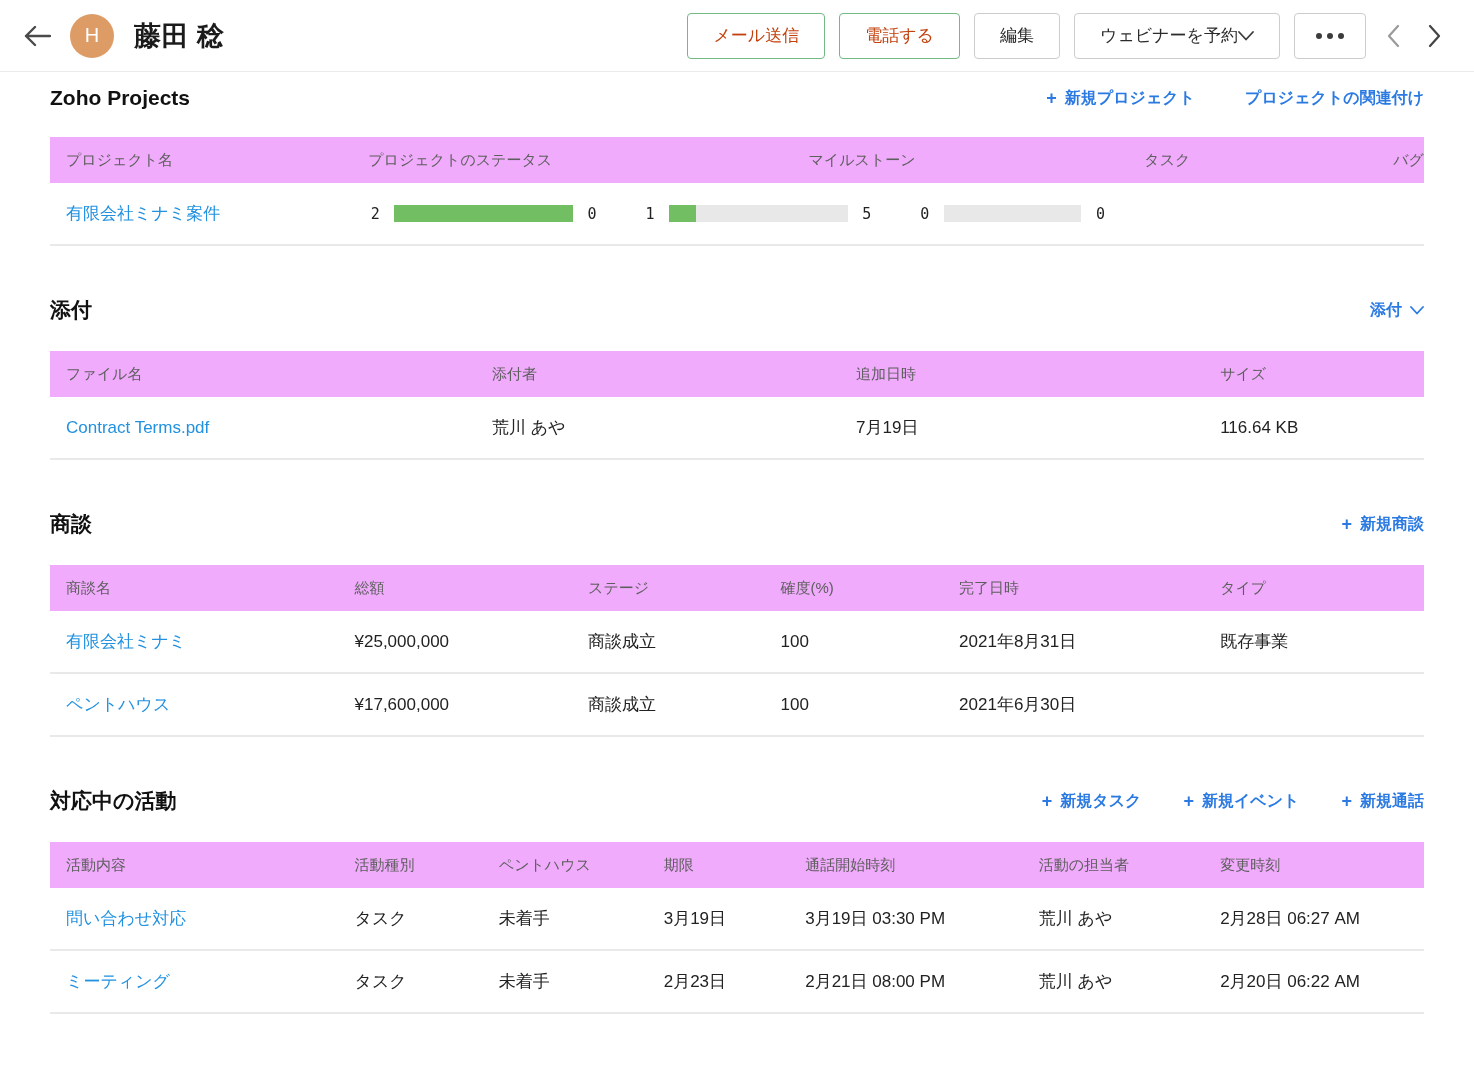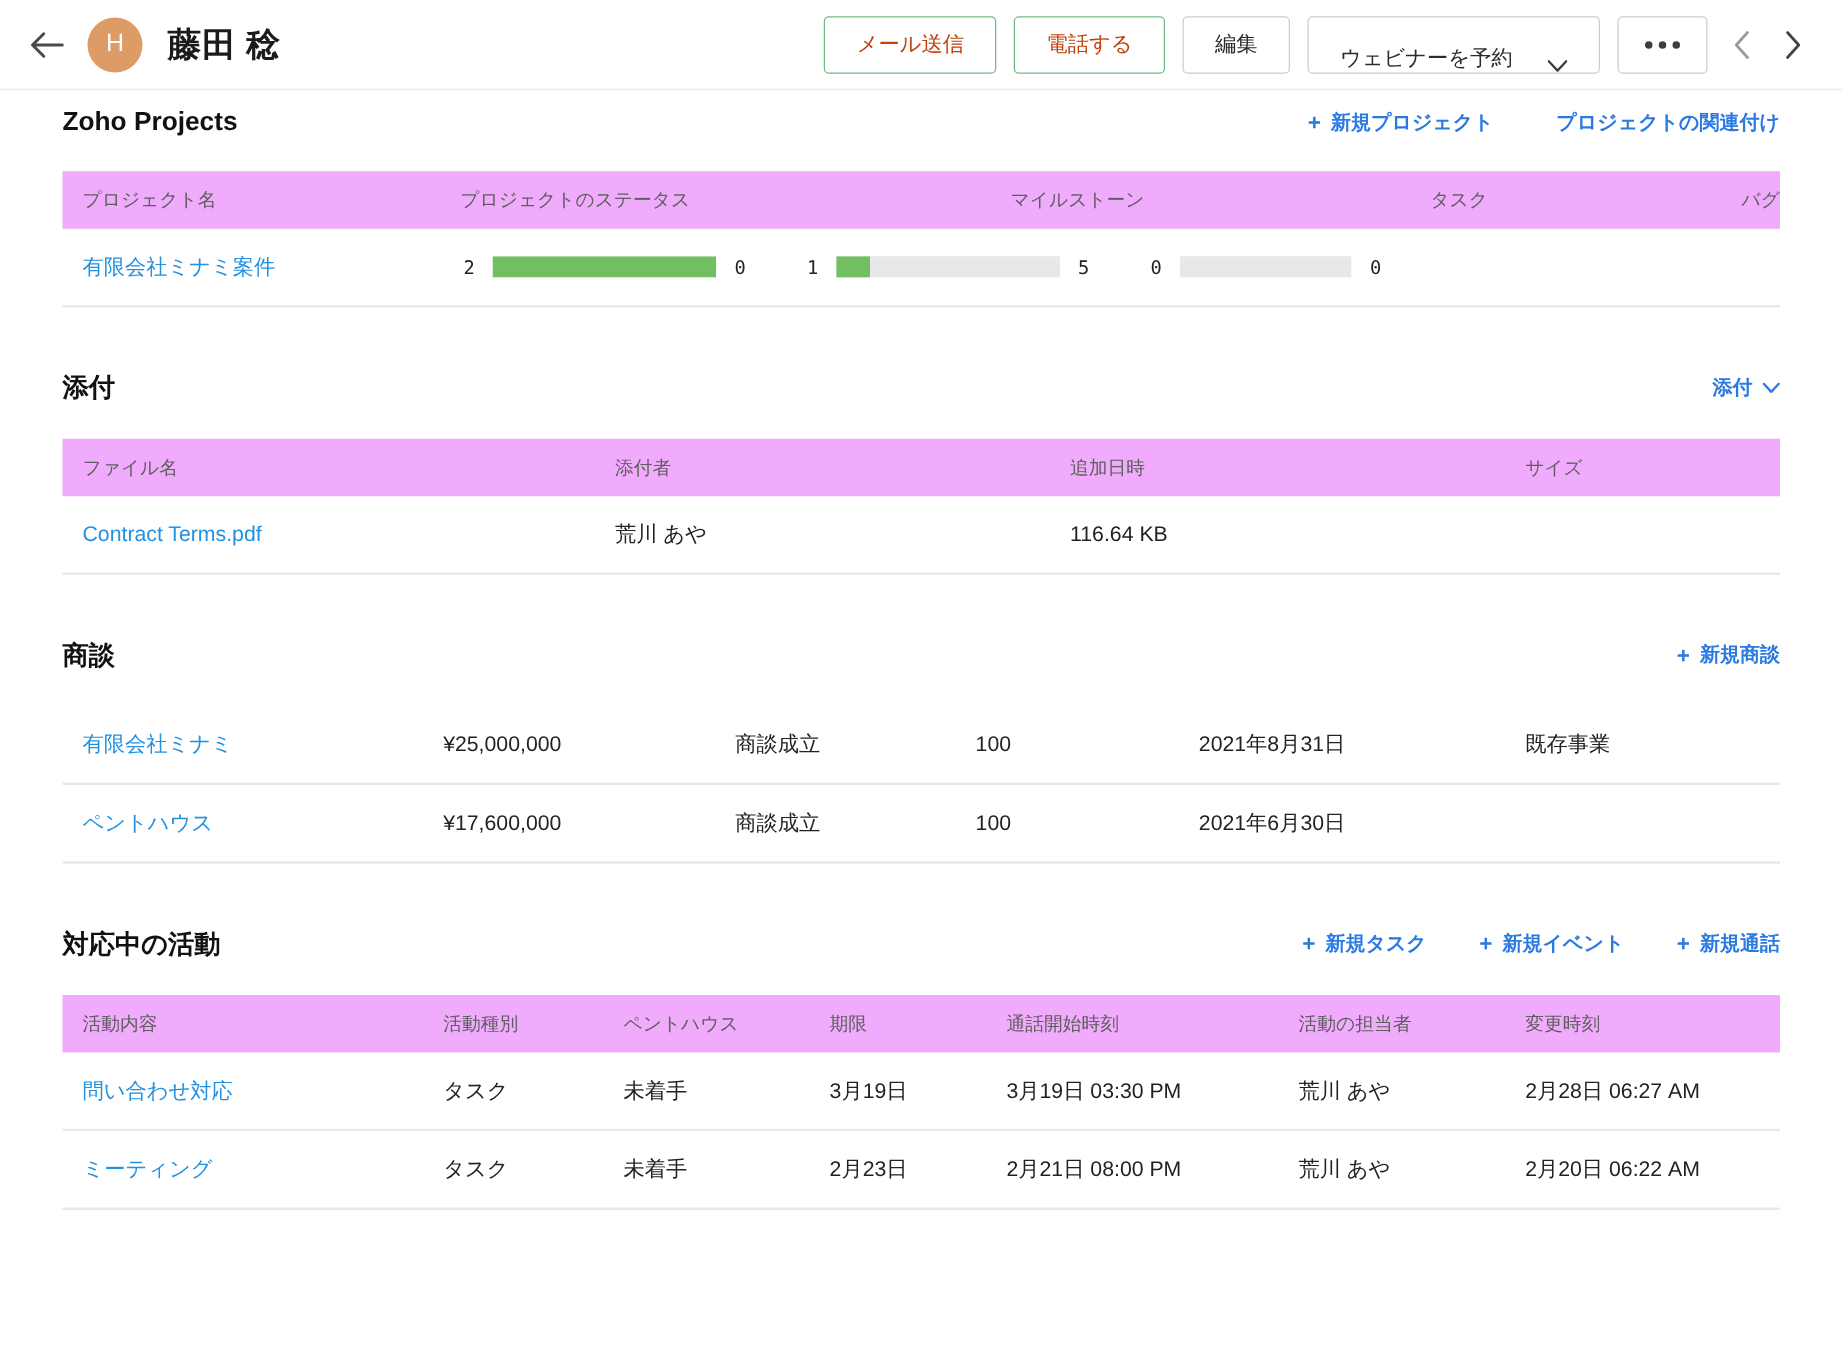--- a/index.html
+++ b/index.html
@@ -12,21 +12,21 @@
   .topbar-left { display:flex; align-items:center; }
   .back-btn { width:34px; height:34px; display:flex; align-items:center; justify-content:center;
     cursor:pointer; margin-right:16px; }
   .avatar { width:44px; height:44px; border-radius:50%; background:#dd9b66; color:#fff;
     display:flex; align-items:center; justify-content:center; font-size:20px; margin-right:20px; }
   .contact-name { font-size:27px; font-weight:700; color:#1b1b1b; letter-spacing:0.5px; }
   .topbar-right { display:flex; align-items:center; gap:14px; }
   .btn { height:46px; padding:0 25px; background:#fff; border:1px solid #cdcdcd; border-radius:4px;
     font-size:17px; color:#2b2b2b; cursor:pointer; font-family:inherit; white-space:nowrap; }
   .btn.green { border-color:#72b987; color:#c2410c; }
-  .btn.dropdown { display:flex; align-items:flex-end; gap:28px; }
+  .btn.dropdown { display:flex; align-items:center; }
   .btn.more { display:flex; align-items:center; gap:5px; padding:0 21px; }
   .dot { width:6px; height:6px; border-radius:50%; background:#3c3c3c; }
   .nav-arrow { padding:0 7px; display:flex; align-items:center; cursor:pointer; }
 
   
   .content { padding:0 50px; }
   .section { margin-top:50px; }
   .section.first { margin-top:14px; }
   .sec-head { display:flex; align-items:center; justify-content:space-between; margin-bottom:27px; }
   .sec-title { font-size:21px; font-weight:700; color:#111; }
@@ -186,36 +186,45 @@
     <div class="table attachments">
       <div class="t-head">
         <div class="c c1">ファイル名</div>
         <div class="c c2">添付者</div>
         <div class="c c3">追加日時</div>
         <div class="c c4">サイズ</div>
       </div>
       <div class="t-row">
         <div class="c c1"><a class="row-link">Contract Terms.pdf</a></div>
         <div class="c c2">荒川 あや</div>
+        <div class="c c3">7月19日</div>
         <div class="c c4">116.64 KB</div>
       </div>
     </div>
   </section>
 
   <section class="section">
     <div class="sec-head">
       <h2 class="sec-title">商談</h2>
       <div class="sec-actions">
         <a class="action-link">
           <span class="plus">+</span>
           <span>新規商談</span>
         </a>
       </div>
     </div>
     <div class="table deals">
+      <div class="t-head">
+        <div class="c c1">商談名</div>
+        <div class="c c2">総額</div>
+        <div class="c c3">ステージ</div>
+        <div class="c c4">確度(%)</div>
+        <div class="c c5">完了日時</div>
+        <div class="c c6">タイプ</div>
+      </div>
       <div class="t-row">
         <div class="c c1"><a class="row-link">有限会社ミナミ</a></div>
         <div class="c c2">¥25,000,000</div>
         <div class="c c3">商談成立</div>
         <div class="c c4">100</div>
         <div class="c c5">2021年8月31日</div>
         <div class="c c6">既存事業</div>
       </div>
       <div class="t-row">
         <div class="c c1"><a class="row-link">ペントハウス</a></div>

